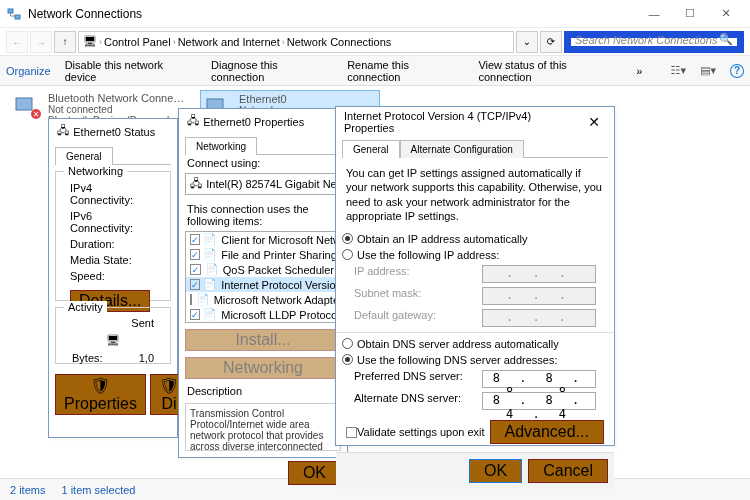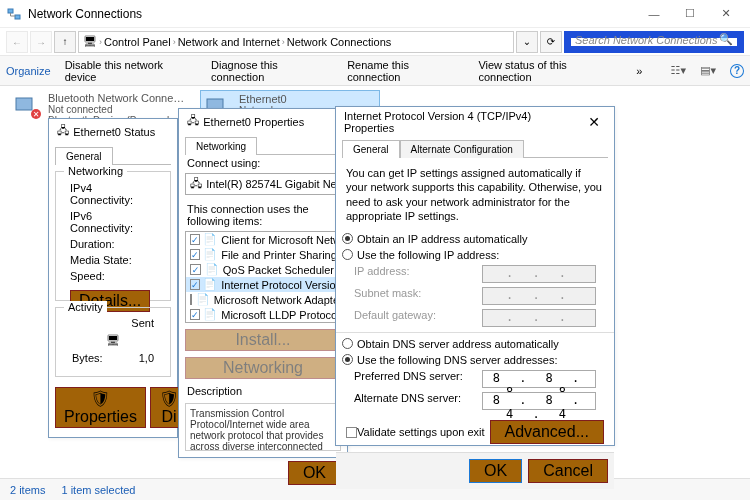--- a/index.html
+++ b/index.html
@@ -149,21 +149,21 @@
     </div>
   <div class="fieldset" style="height:130px;">
     <div class="legend">Networking</div>
     <div class="row">IPv4 Connectivity:</div>
     <div class="row">IPv6 Connectivity:</div>
     <div class="row">Duration:</div>
     <div class="row">Media State:</div>
     <div class="row">Speed:</div>
     <div style="padding:6px 8px;"><button class="btn small">Details...</button></div>
   </div>
-  <div class="fieldset" style="height:70px;">
+  <div class="fieldset" style="height:57px;">
     <div class="legend">Activity</div>
     <div class="kv">
         <span></span>
         <span>Sent</span>
       </div>
     <div style="text-align:center;padding:4px 0;">🖥</div>
     <div class="kv">
         <span>Bytes:</span>
         <span>1,0</span>
       </div>

